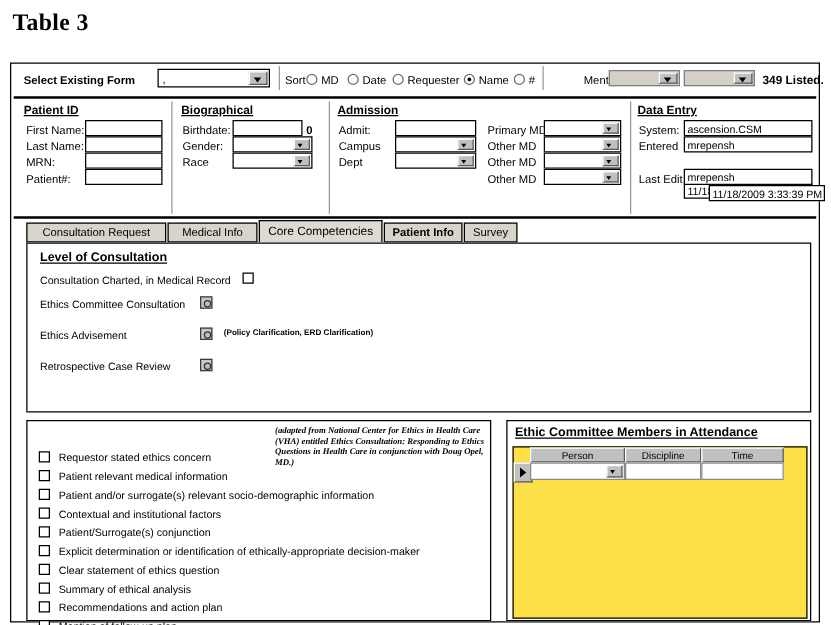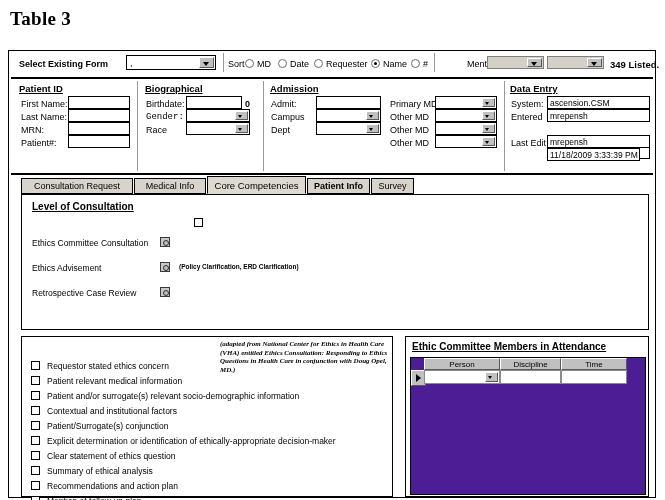--- a/index.html
+++ b/index.html
@@ -79,21 +79,21 @@
                 border:1px solid #333;background:#bdbdbd;border-radius:50%;}
 
   .note-italic{position:absolute;font-style:italic;font-size:7px;line-height:8.6px;
                font-family:"Liberation Serif","DejaVu Serif",serif;font-weight:bold;}
 
   .small-paren{position:absolute;font-size:6.5px;font-weight:bold;white-space:nowrap;}
 
   .item-text{position:absolute;font-size:8.5px;white-space:nowrap;}
 
   
-  .grid{position:absolute;box-sizing:border-box;border:1px solid #000;background:#4c1d95;}
+  .grid{position:absolute;box-sizing:border-box;border:1px solid #000;background:#fde047;}
   .grid-hdr{position:absolute;left:0;top:0;height:12px;}
   .gh{position:absolute;top:0;height:12px;box-sizing:border-box;background:#c0c0c0;
       border-top:1px solid #fff;border-left:1px solid #fff;
       border-right:1px solid #5a5a5a;border-bottom:1px solid #5a5a5a;
       font-size:8px;line-height:11px;text-align:center;}
   .grow{position:absolute;height:14px;}
   .gsel{position:absolute;left:0;top:0;width:13px;height:14px;background:#c0c0c0;
         border-top:1px solid #fff;border-left:1px solid #fff;
         border-right:1px solid #5a5a5a;border-bottom:1px solid #5a5a5a;}
   .gsel:after{content:"";position:absolute;left:4px;top:3px;
@@ -187,21 +187,21 @@
   <div class="vrule" style="left:128px;top:30px;height:90px;"></div>
 
   <div class="panelhdr" style="left:136px;top:32px;">Biographical</div>
 
   <div class="lbl" style="left:137px;top:48px;">Birthdate:</div>
   <div class="txtbox" style="left:177px;top:45px;width:56px;height:13px;">
     <div class="v"></div>
   </div>
   <div class="lbl bold" style="left:236px;top:48px;">0</div>
 
-  <div class="lbl" style="left:137px;top:61px;font-family:Liberation Mono, monospace;">Gender:</div>
+  <div class="lbl" style="left:137px;top:61px;">Gender:</div>
   <div class="cbo" style="left:177px;top:58px;width:64px;height:13px;">
     <div class="v"></div>
     <div class="b"></div>
   </div>
 
   <div class="lbl" style="left:137px;top:74px;">Race</div>
   <div class="cbo" style="left:177px;top:71px;width:64px;height:13px;">
     <div class="v"></div>
     <div class="b"></div>
   </div>
@@ -265,38 +265,39 @@
     <div class="v">mrepensh</div>
   </div>
   <div class="txtbox" style="left:538px;top:71px;width:103px;height:13px;margin-top:24px;">
     <div class="v">11/18/2009 3:33:34 PM</div>
   </div>
 
   <div class="lbl" style="left:502px;top:87px;">Last Edit</div>
   <div class="txtbox" style="left:538px;top:84px;width:103px;height:13px;">
     <div class="v">mrepensh</div>
   </div>
-  <div class="txtbox" style="left:538px;top:97px;width:93px;height:13px;">
+  <div class="txtbox" style="left:558px;top:97px;width:93px;height:13px;">
     <div class="v">11/18/2009 3:33:39 PM</div>
   </div>
 
   <div class="hrule" style="left:2px;top:122px;width:642px;height:2px;background:#000;"></div>
 
   <div class="tabstrip">
     <div class="tab" style="left:0px;width:112px;">Consultation Request</div>
     <div class="tab" style="left:113px;width:72px;">Medical Info</div>
     <div class="tab active" style="left:186px;width:99px;">Core Competencies</div>
     <div class="tab" style="left:286px;width:63px;font-weight:bold;">Patient Info</div>
     <div class="tab" style="left:350px;width:43px;">Survey</div>
   </div>
 
   <div class="group" style="left:12px;top:143px;width:628px;height:136px;">
 
     <div class="group-title" style="left:10px;top:6px;">Level of Consultation</div>
 
+    <div class="item-text" style="left:10px;top:24px;">Consultation Charted, in Medical Record</div>
     <div class="chk" style="left:172px;top:23px;"></div>
 
     <div class="item-text" style="left:10px;top:43px;">Ethics Committee Consultation</div>
     <div class="optbtn" style="left:138px;top:42px;"></div>
 
     <div class="item-text" style="left:10px;top:68px;">Ethics Advisement</div>
     <div class="optbtn" style="left:138px;top:67px;"></div>
     <div class="small-paren" style="left:157px;top:68px;">(Policy Clarification, ERD Clarification)</div>
 
     <div class="item-text" style="left:10px;top:93px;">Retrospective Case Review</div>

